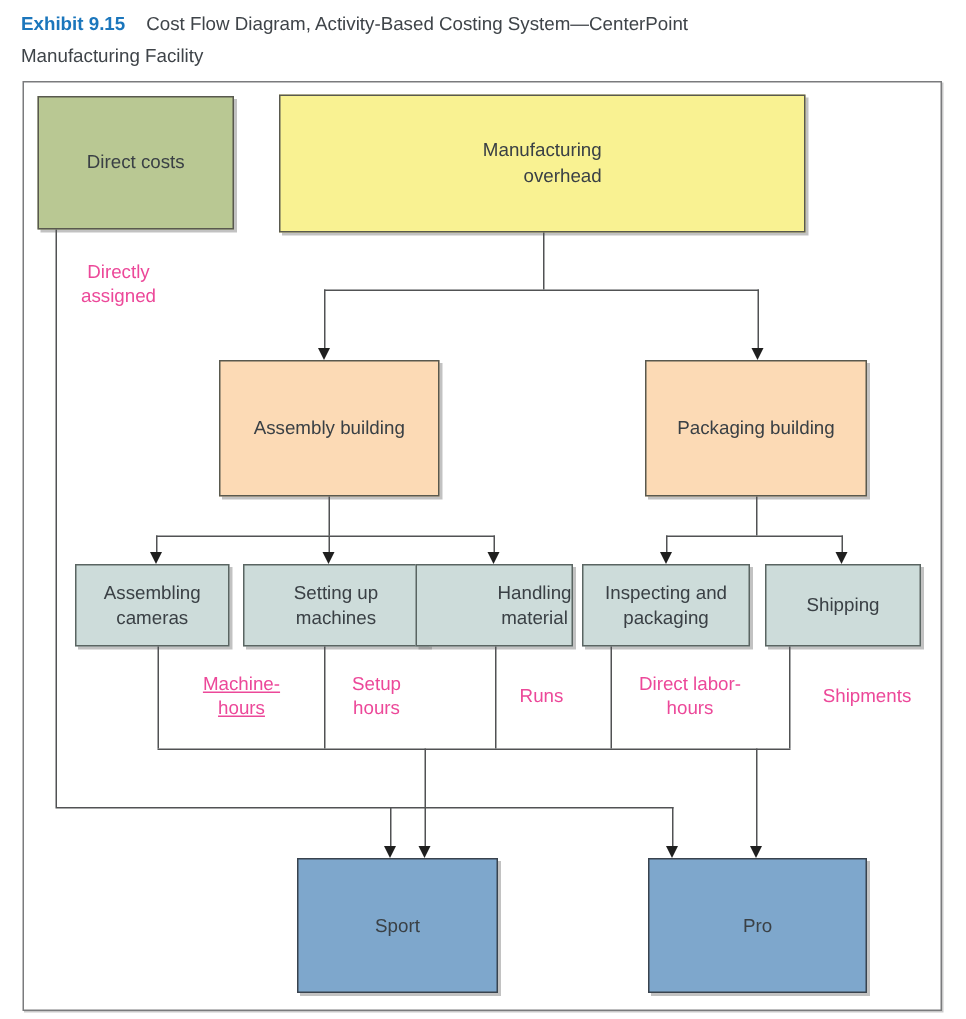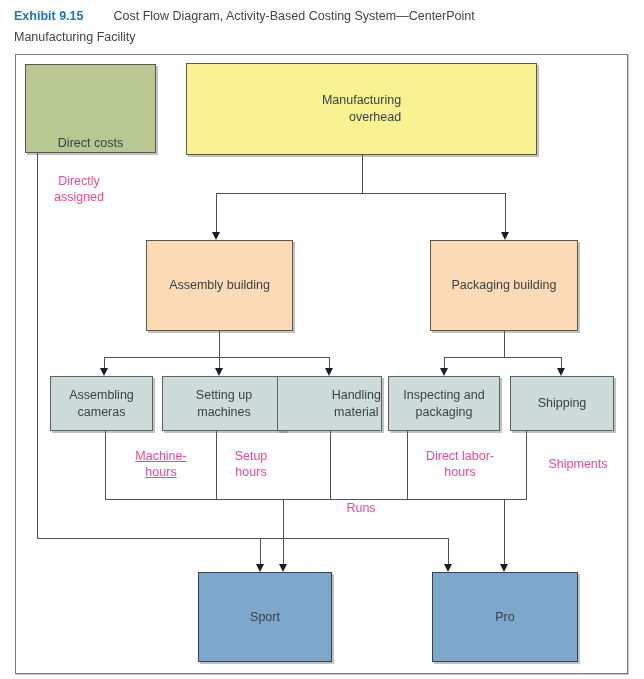--- a/index.html
+++ b/index.html
@@ -4,21 +4,21 @@
 <style>
   html,body{margin:0;padding:0;background:#ffffff;}
   #page{
     position:relative;width:644px;height:679px;background:#ffffff;overflow:hidden;
     font-family:"Liberation Sans", sans-serif;
   }
   .title{
     position:absolute;left:14px;top:6px;width:606px;
     font-size:12.5px;line-height:21px;color:#3f4449;
   }
-  .exhibit{color:#1b76bc;font-weight:bold;margin-right:30px;}
+  .exhibit{color:#1b76bc;font-weight:bold;margin-right:14px;}
   .frame{
     position:absolute;left:15px;top:54px;width:611px;height:618px;
     border:1px solid #7a7b7d;background:#ffffff;
     box-shadow:1px 1px 0 #c9c9c9;
   }
   .box{
     position:absolute;display:flex;align-items:center;justify-content:center;
     text-align:center;font-size:12.5px;line-height:17px;color:#3a4045;
     border:1px solid #59594e;box-shadow:2px 2px 0 rgba(120,120,120,0.45);
     box-sizing:border-box;
@@ -46,21 +46,21 @@
 
 <div id="page">
 
   <div class="title">
     <span class="exhibit">Exhibit 9.15</span><span>Cost Flow Diagram, Activity-Based Costing System—CenterPoint</span><br>
     <span>Manufacturing Facility</span>
   </div>
 
   <div class="frame"></div>
 
-  <div class="box b-green" style="left:25px;top:64px;width:131px;height:89px;align-items:flex-end;">
+  <div class="box b-green" style="left:25px;top:64px;width:131px;height:89px;">
     <span>Direct costs</span>
   </div>
 
   <div class="box b-yellow" style="left:186px;top:63px;width:351px;height:92px;text-align:right;">
     <div>
       <span>Manufacturing</span>
       <span>overhead</span>
     </div>
   </div>
 
@@ -162,21 +162,21 @@
   <div class="lbl" style="left:105px;top:448px;width:112px;text-decoration:underline;">
     <span>Machine-</span>
     <span>hours</span>
   </div>
 
   <div class="lbl" style="left:216px;top:448px;width:70px;">
     <span>Setup</span>
     <span>hours</span>
   </div>
 
-  <div class="lbl" style="left:330px;top:456px;width:62px;margin-top:44px;">
+  <div class="lbl" style="left:330px;top:456px;width:62px;">
     <span>Runs</span>
   </div>
 
   <div class="lbl" style="left:404px;top:448px;width:112px;">
     <span>Direct labor-</span>
     <span>hours</span>
   </div>
 
   <div class="lbl" style="left:532px;top:456px;width:92px;">
     <span>Shipments</span>

